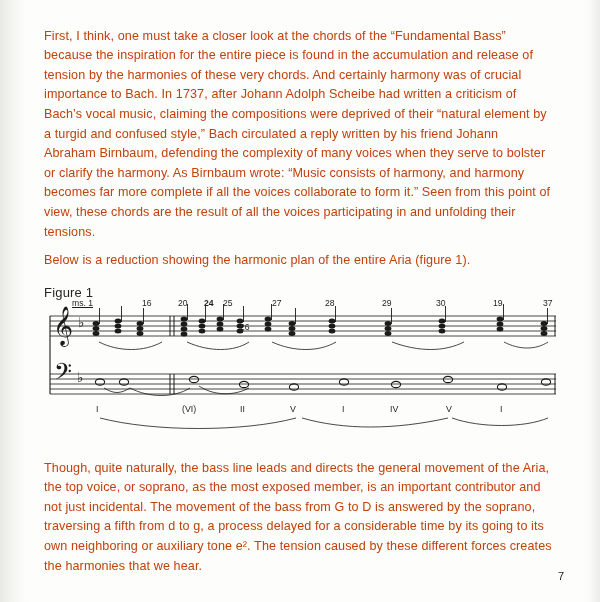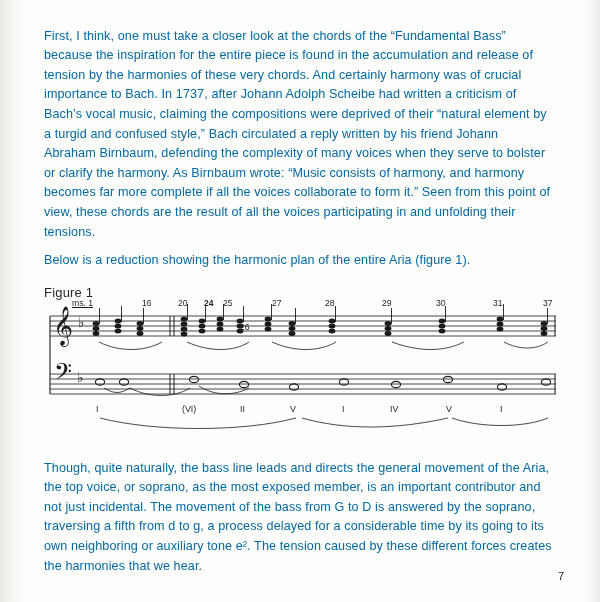--- a/index.html
+++ b/index.html
@@ -31,21 +31,21 @@
     width: 18px;
     background: linear-gradient(to left, #ececeb 0%, #fafaf8 60%, #fdfdfb 100%);
     pointer-events: none;
   }
   .body-text {
     position: absolute;
     left: 44px;
     width: 508px;
     font-size: 12.6px;
     line-height: 19.6px;
-    color: #0369a1;
+    color: #c2410c;
     text-align: left;
     letter-spacing: 0.1px;
   }
   #para1 { top: 14px; }
   #para2 { top: 238px; }
   #para3 { top: 446px; }
 
   .figure-caption {
     position: absolute;
     left: 44px;
@@ -116,21 +116,21 @@
       <span style="left:28px;text-decoration:underline;">ms. 1</span>
       <span style="left:98px;">16</span>
       <span style="left:134px;">20</span>
       <span style="left:160px;font-weight:bold;">24</span>
       <span style="left:179px;">25</span>
       <span style="left:196px;margin-top:24px;">26</span>
       <span style="left:228px;">27</span>
       <span style="left:281px;text-align:right;">28</span>
       <span style="left:338px;">29</span>
       <span style="left:392px;">30</span>
-      <span style="left:449px;">31</span>
+      <span style="left:449px;">19</span>
       <span style="left:499px;">37</span>
     </div>
 
     <svg width="514" height="104" viewBox="0 0 514 104">
       <g stroke="#1a1a1a" stroke-width="0.8" fill="none">
 
         <line x1="6" y1="18" x2="512" y2="18"></line>
         <line x1="6" y1="23" x2="512" y2="23"></line>
         <line x1="6" y1="28" x2="512" y2="28"></line>
         <line x1="6" y1="33" x2="512" y2="33"></line>

